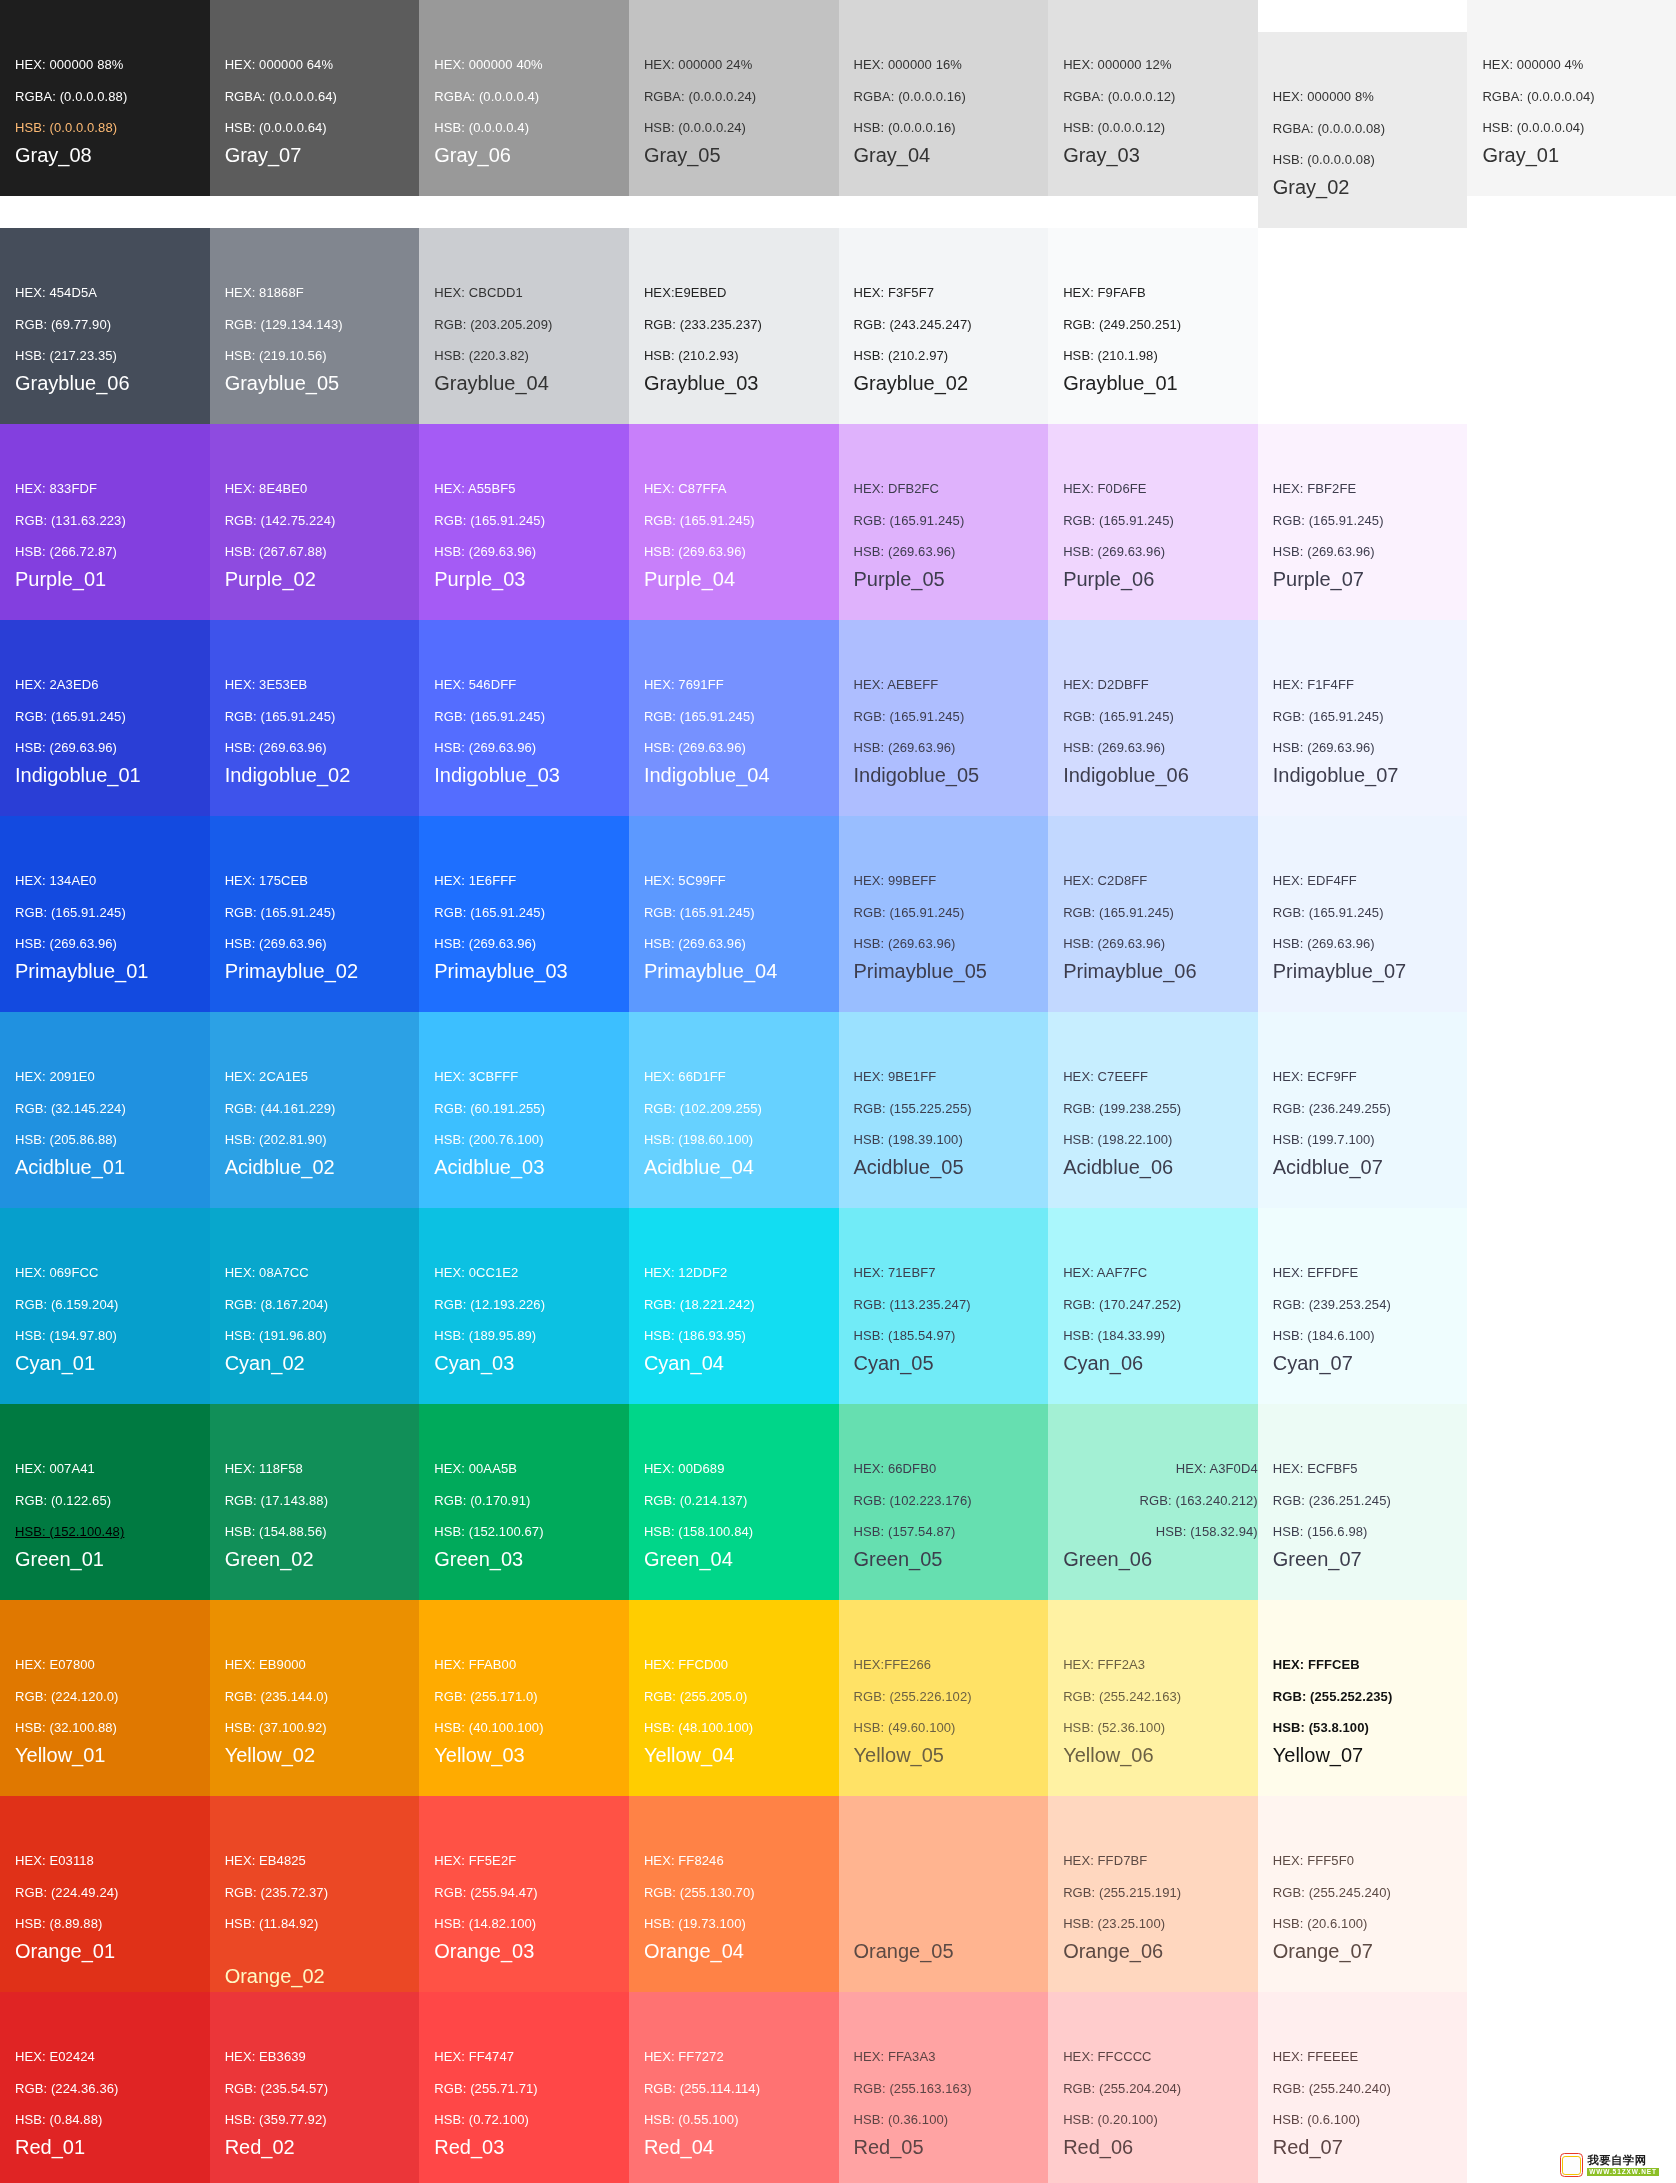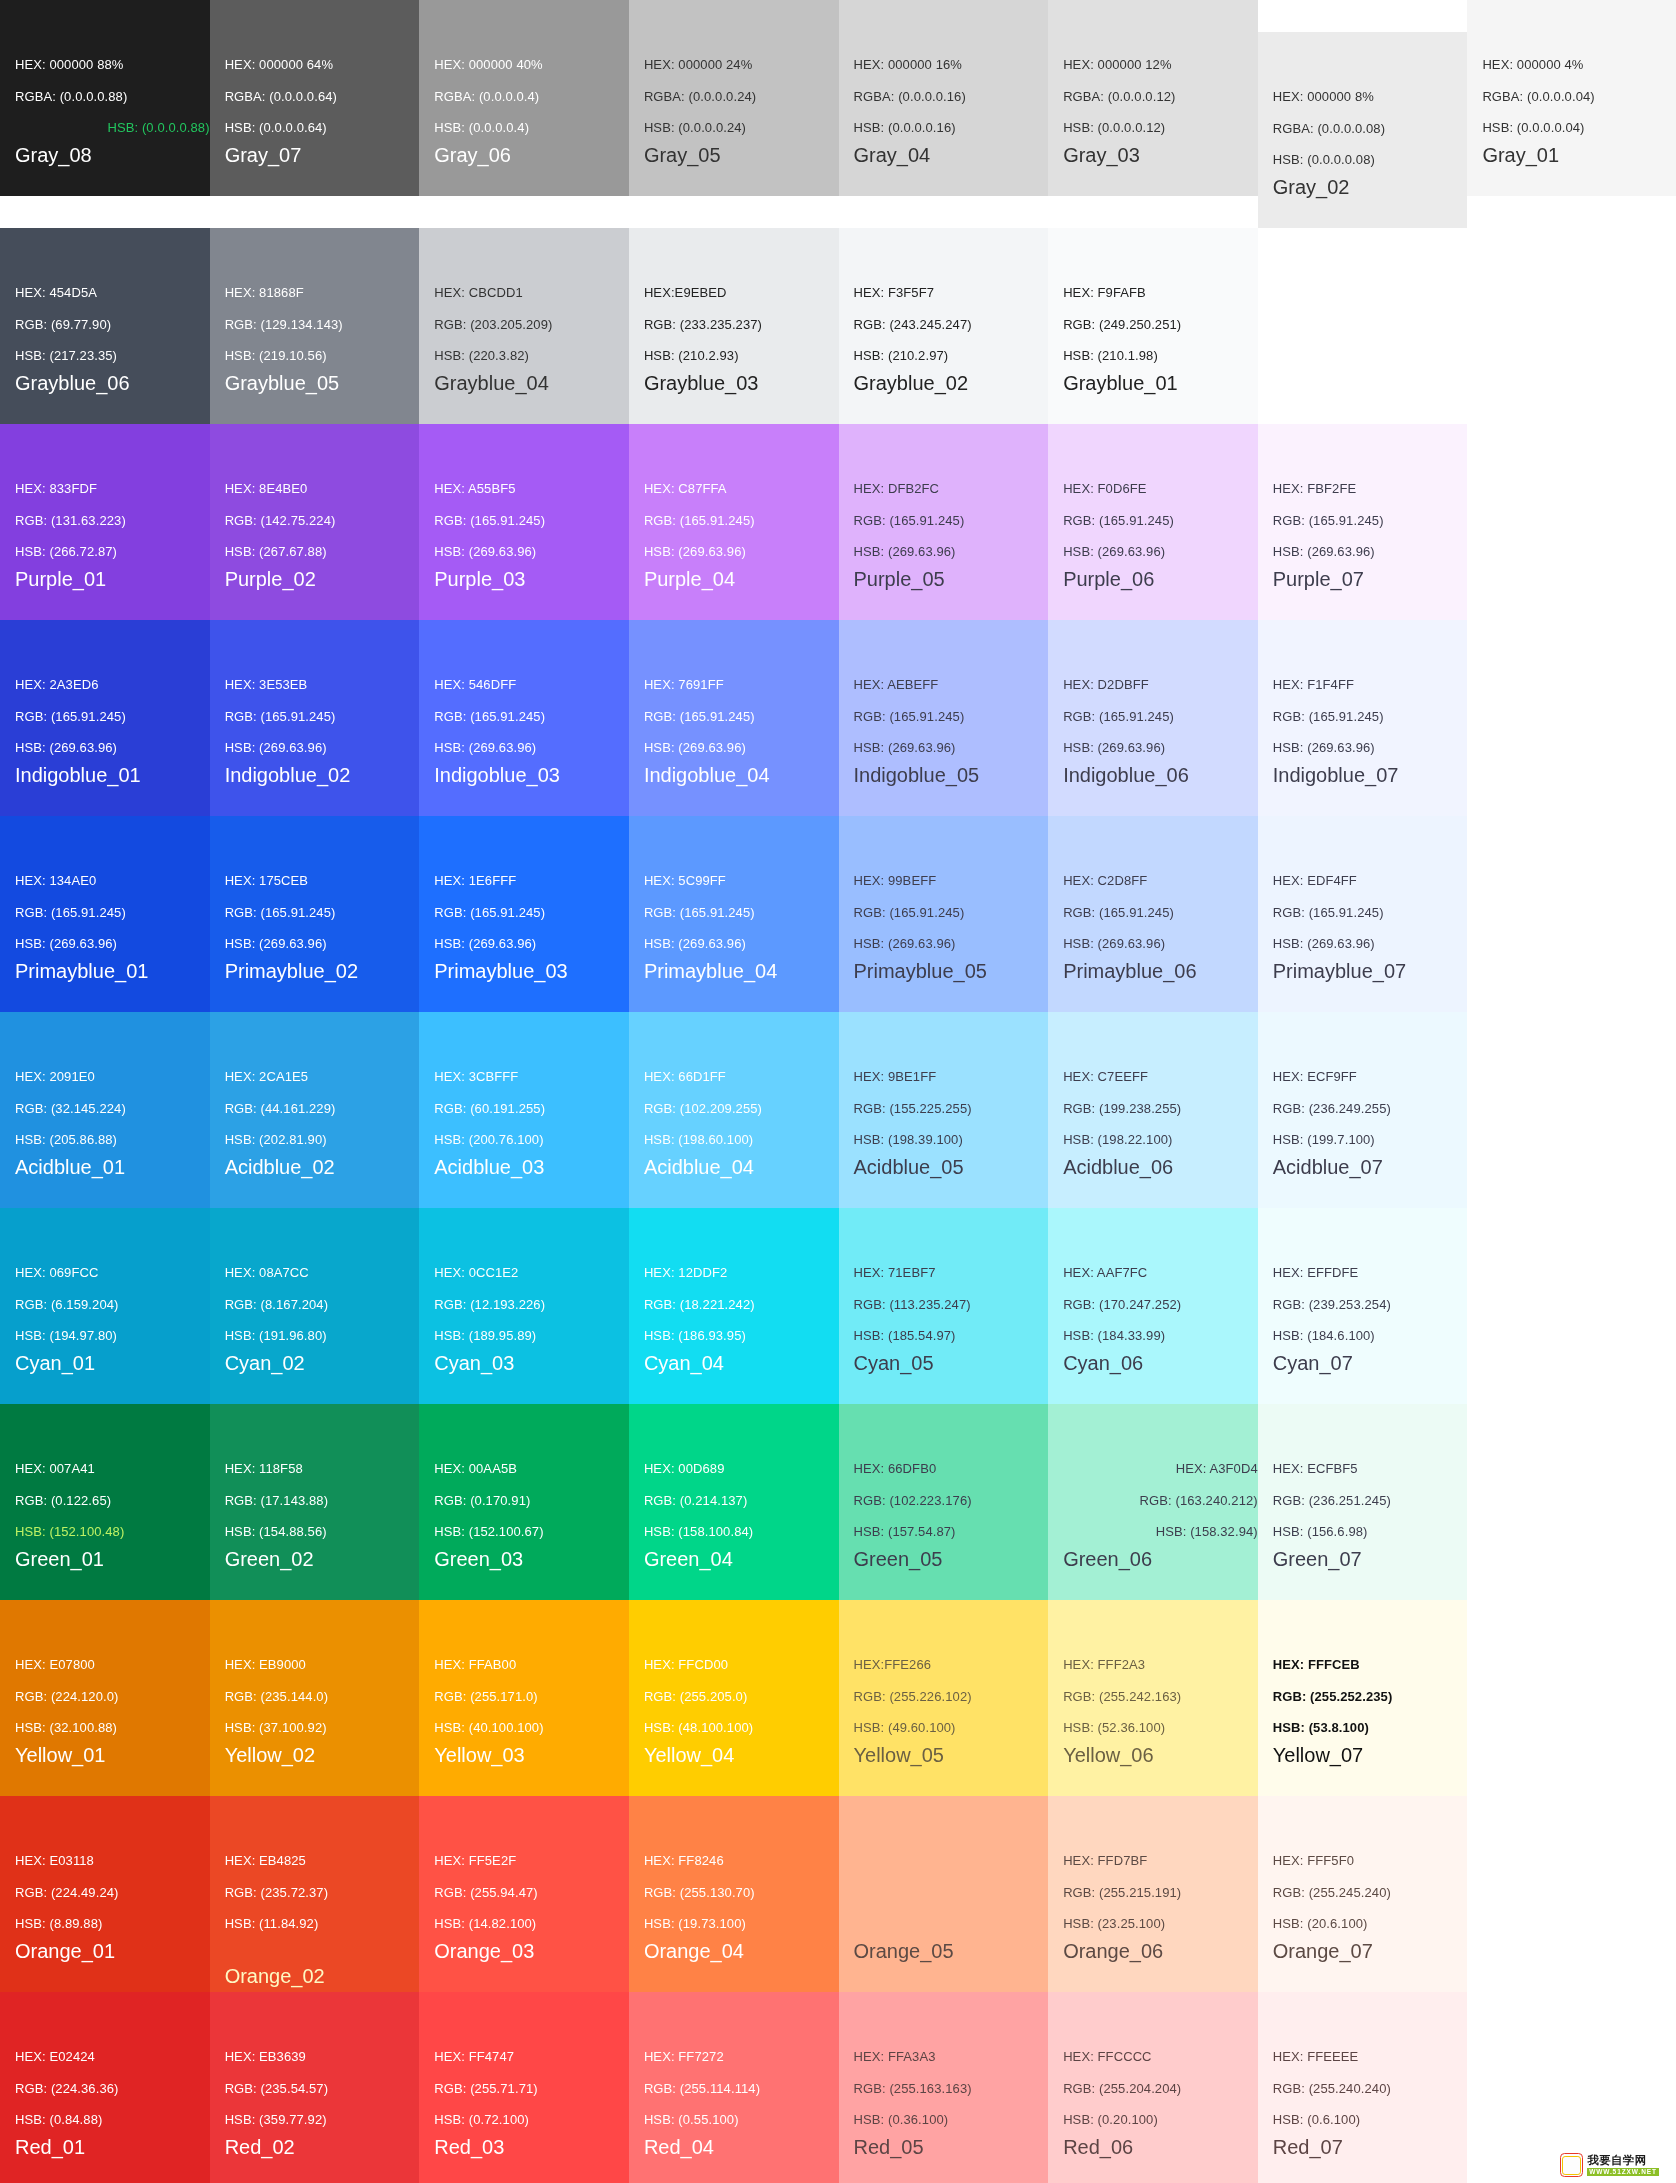--- a/index.html
+++ b/index.html
@@ -92,21 +92,21 @@
 </style>
 </head>
 <body>
 
 <div id="palette">
     <div class="row row-gray">
       <div class="swatch" style="background: rgb(30, 30, 30);">
         <div class="meta">
           <div class="meta-line" style="color: rgb(255, 255, 255);">HEX: 000000 88%</div>
           <div class="meta-line" style="color: rgb(255, 255, 255);">RGBA: (0.0.0.0.88)</div>
-          <div class="meta-line" style="color: #22c55e; text-align: right;">HSB: (0.0.0.0.88)</div>
+          <div class="meta-line" style="color: #fdba74;">HSB: (0.0.0.0.88)</div>
         </div>
         <div class="name" style="color: rgb(255, 255, 255);">Gray_08</div>
       </div>
       <div class="swatch" style="background: rgb(92, 92, 92);">
         <div class="meta">
           <div class="meta-line" style="color: rgb(255, 255, 255);">HEX: 000000 64%</div>
           <div class="meta-line" style="color: rgb(255, 255, 255);">RGBA: (0.0.0.0.64)</div>
           <div class="meta-line" style="color: rgb(255, 255, 255);">HSB: (0.0.0.0.64)</div>
         </div>
         <div class="name" style="color: rgb(255, 255, 255);">Gray_07</div>
@@ -505,21 +505,21 @@
         </div>
         <div class="name" style="color: rgb(61, 61, 77);">Cyan_07</div>
       </div>
       <div class="swatch empty" style="background: rgb(255, 255, 255);"></div>
     </div>
     <div class="row row-band">
       <div class="swatch" style="background: rgb(0, 122, 65);">
         <div class="meta">
           <div class="meta-line" style="color: rgb(255, 255, 255);">HEX: 007A41</div>
           <div class="meta-line" style="color: rgb(255, 255, 255);">RGB: (0.122.65)</div>
-          <div class="meta-line" style="color: #bef264;">HSB: (152.100.48)</div>
+          <div class="meta-line" style="color: #000000; text-decoration: underline;">HSB: (152.100.48)</div>
         </div>
         <div class="name" style="color: rgb(255, 255, 255);">Green_01</div>
       </div>
       <div class="swatch" style="background: rgb(17, 143, 88);">
         <div class="meta">
           <div class="meta-line" style="color: rgb(255, 255, 255);">HEX: 118F58</div>
           <div class="meta-line" style="color: rgb(255, 255, 255);">RGB: (17.143.88)</div>
           <div class="meta-line" style="color: rgb(255, 255, 255);">HSB: (154.88.56)</div>
         </div>
         <div class="name" style="color: rgb(255, 255, 255);">Green_02</div>

